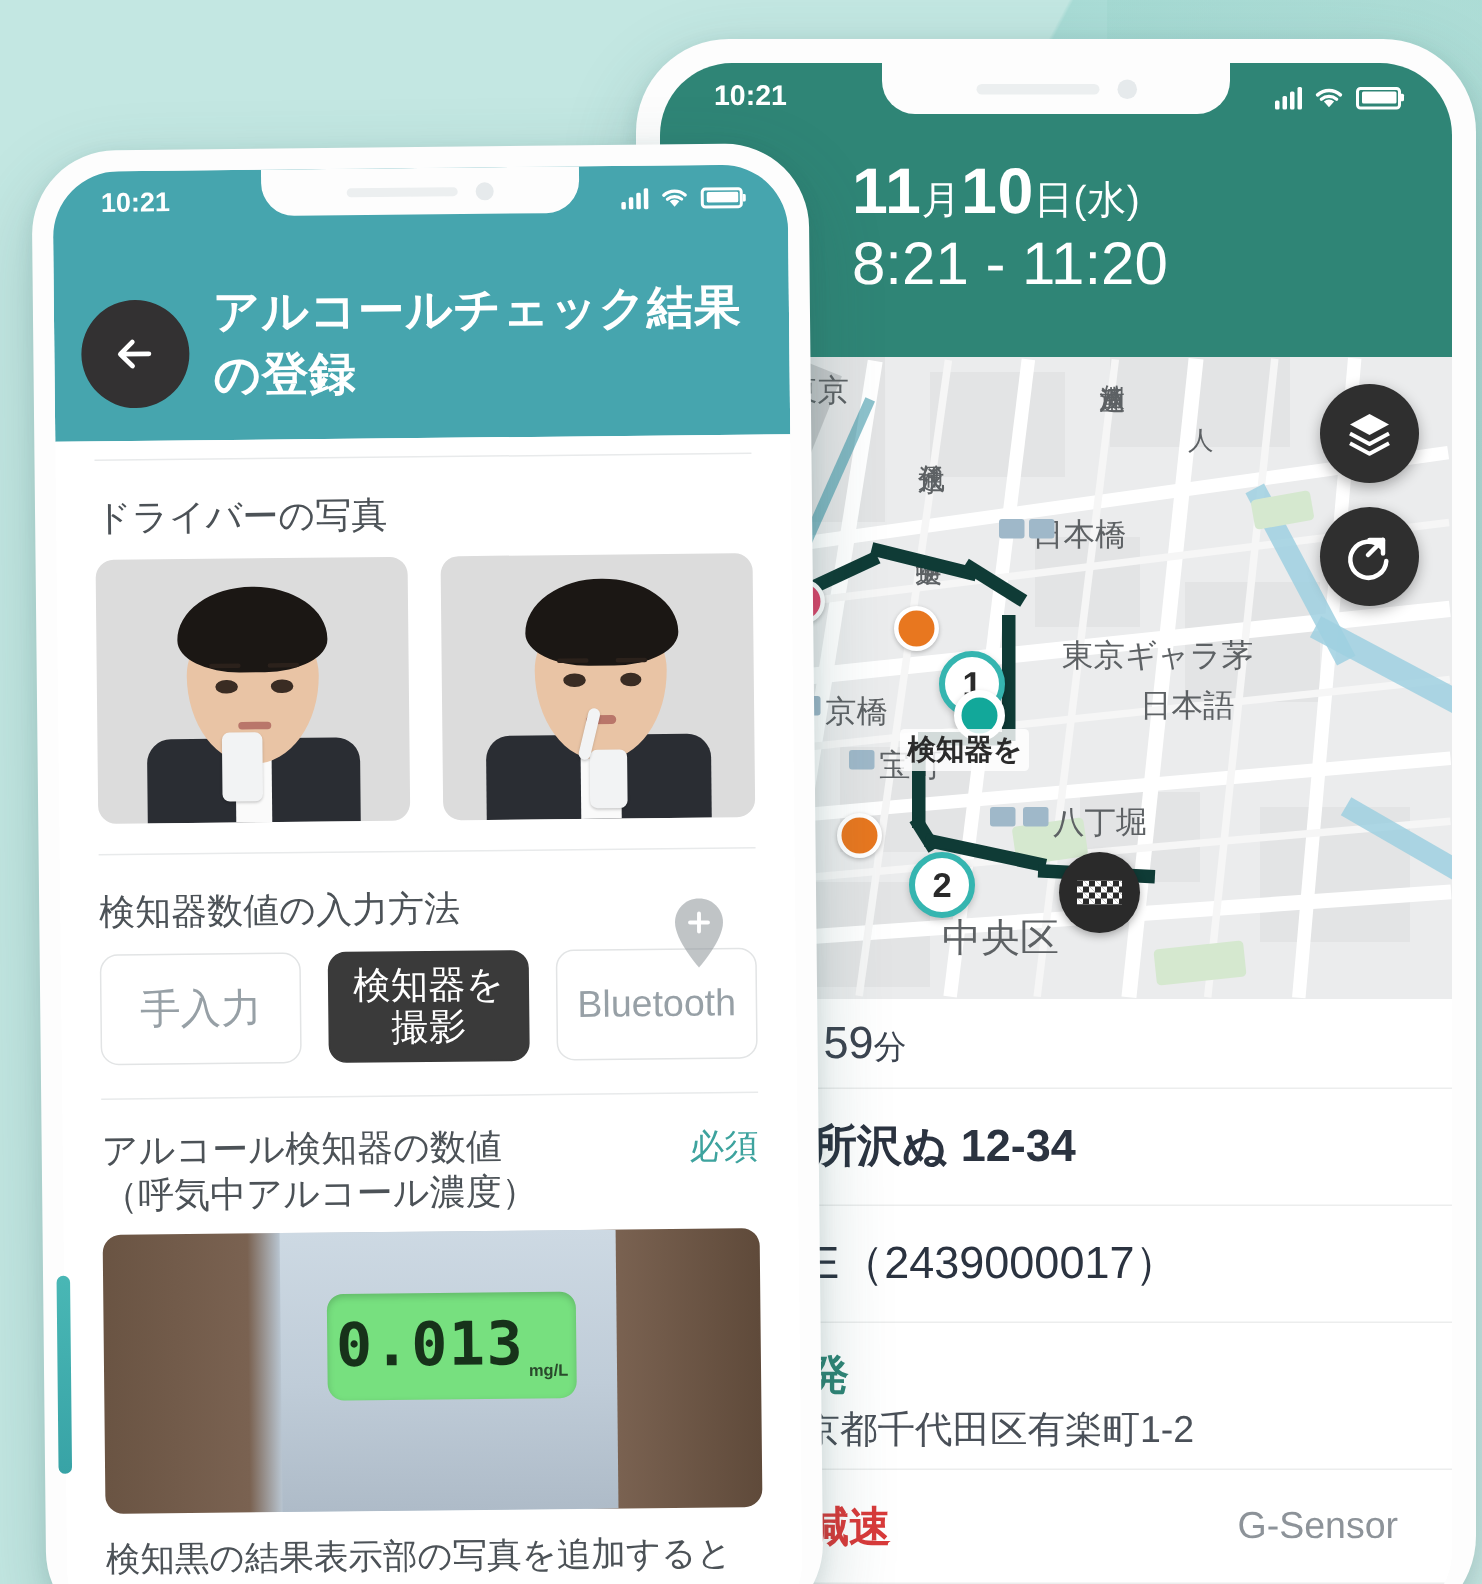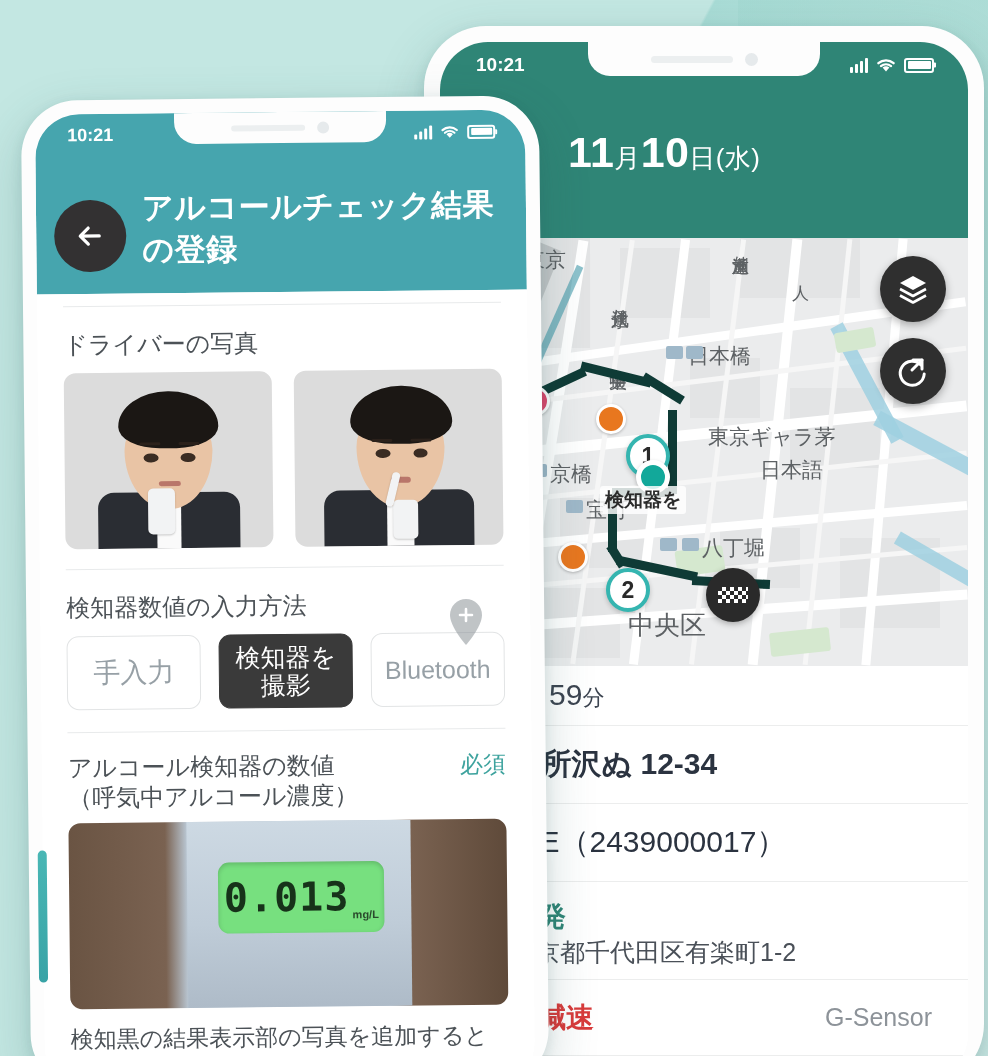--- a/index.html
+++ b/index.html
@@ -56,21 +56,21 @@
   
   #phone-back { left:424px; top:26px; width:560px; height:1060px; border-radius:62px; }
   #screen-back { left:16px; top:16px; width:528px; height:1040px; border-radius:48px; }
   #notch-back { width:232px; height:34px; }
   #statusbar-back { padding:10px 34px 0 36px; height:36px; font-size:19px; }
 
   .trip-header {
     position:absolute; left:0; right:0; top:0; height:196px;
     background:#2f8576; color:#fff; padding:62px 0 0 128px;
   }
-  .trip-date { font-size:35px; line-height:1.12; letter-spacing:.4px;margin-top:24px; }
+  .trip-date { font-size:35px; line-height:1.12; letter-spacing:.4px; }
   .trip-date .big { font-size:43px; font-weight:700; }
   .trip-date .sm  { font-size:26px; }
   .trip-time { font-size:40px; font-weight:400; line-height:1.15; margin-top:1px; }
 
   
   .map {
     position:absolute; left:0; right:0; top:196px; height:428px;
     background:#ebeced; overflow:hidden;
   }
   .map-bg { position:absolute; inset:0; }
@@ -228,20 +228,21 @@
 <div id="bg-wedge-a"></div>
 <div id="bg-wedge-b"></div>
 
 <div class="phone" id="phone-back">
   <div class="screen" id="screen-back">
 
     <div class="trip-header">
       <div class="trip-date">
         <span class="big">11</span><span class="sm">月</span><span class="big">10</span><span class="sm">日</span><span class="sm">(水)</span>
       </div>
+      <div class="trip-time">8:21 - 11:20</div>
     </div>
 
     <div class="statusbar" id="statusbar-back">
       <span>10:21</span>
       <span class="status-icons">
         <span class="bars">
           <i style="height:6px"></i>
             <i style="height:9px"></i>
             <i style="height:12px"></i>
             <i style="height:15px"></i>

